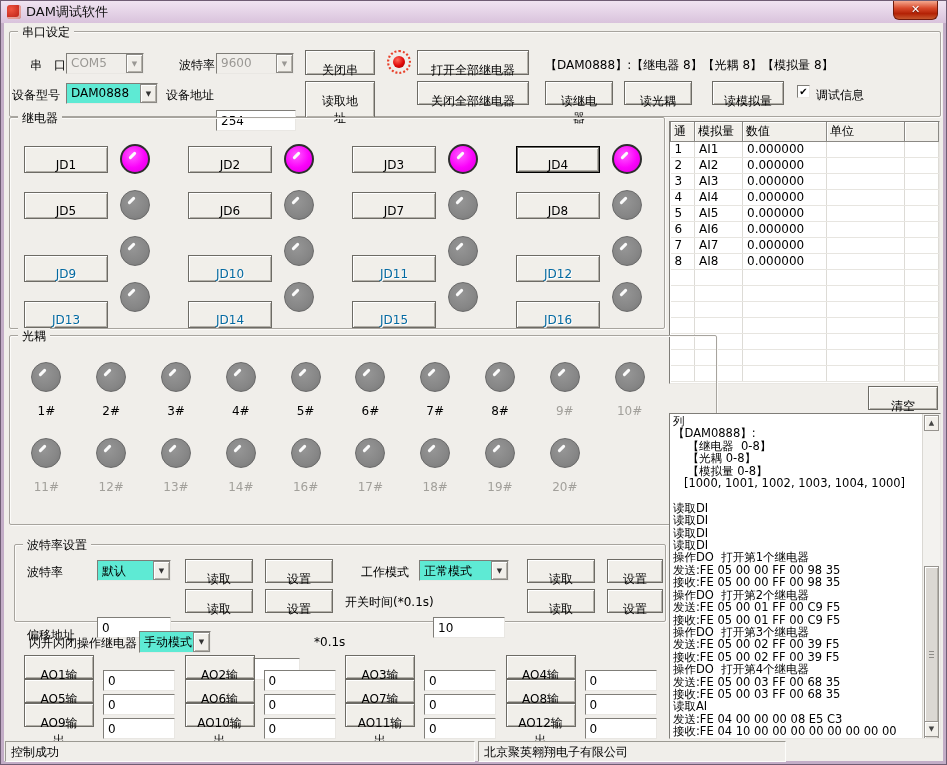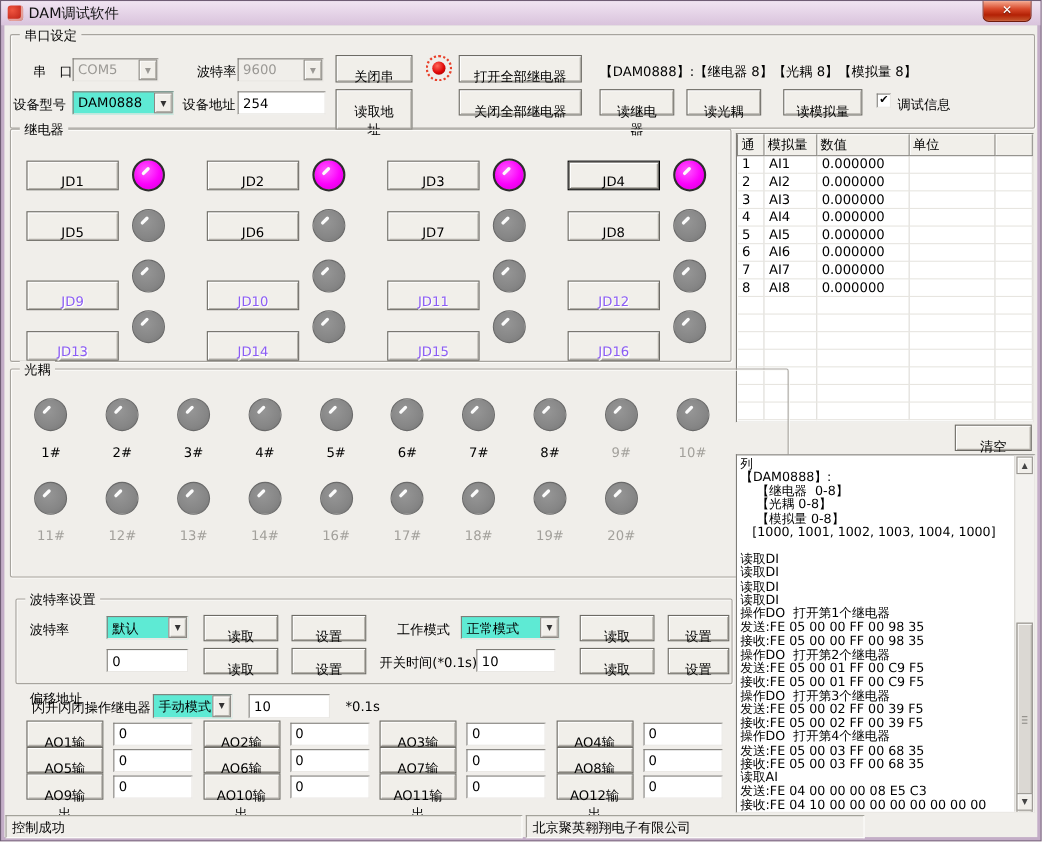--- a/index.html
+++ b/index.html
@@ -27,27 +27,27 @@
   .group { position:absolute; border:1px solid #a7a49e; border-radius:2px;
            box-shadow:inset 1px 1px 0 #fcfbf9, 1px 1px 0 #fcfbf9; }
   .group > .legend { position:absolute; top:-8px; left:8px; background:#f0eeea;
                      padding:0 4px; font-size:12px; }
 
   
   .btn { position:absolute; background:#f1efea; border:1px solid #6d6b65;
          box-shadow:inset 1px 1px 0 #ffffff, inset -1px -1px 0 #b3b0a9;
          font-family:"DejaVu Sans", sans-serif; font-size:12px; color:#000;
          text-align:center; cursor:pointer; padding:11px; }
-  .btn.dis { color:#8b5cf6; text-shadow:1px 1px 0 #fff; cursor:default;margin-top:34px; }
+  .btn.dis { color:#0369a1; text-shadow:1px 1px 0 #fff; cursor:default;margin-top:34px; }
   .btn.focused { border-color:#000; box-shadow:inset 0 0 0 1px #6d6b65, inset 2px 2px 0 #ffffff, inset -2px -2px 0 #b3b0a9; }
 
   
   .tin { position:absolute; background:#fff; border:1px solid;
          border-color:#7f7d78 #e9e7e3 #e9e7e3 #7f7d78; font-family:"DejaVu Sans",sans-serif;
-         font-size:12px; padding:1px 4px; }
+         font-size:12px; padding:1px 4px;margin-top:27px; }
   input.tin { outline:none; }
 
   
   .combo { position:absolute; background:#5eead4; border:1px solid;
            border-color:#7f7d78 #e9e7e3 #e9e7e3 #7f7d78; display:flex; }
   .combo .cfield { flex:1; padding:2px 3px 0 4px; font-size:12px; overflow:hidden; white-space:nowrap; }
   .combo .carrow { width:17px; background:#f1efea; border:1px solid #8b8984;
                    box-shadow:inset 1px 1px 0 #fff, inset -1px -1px 0 #b3b0a9;
                    font-size:7px; text-align:center; line-height:18px; color:#333; }
   .combo.dis { background:#f0eeea; }

